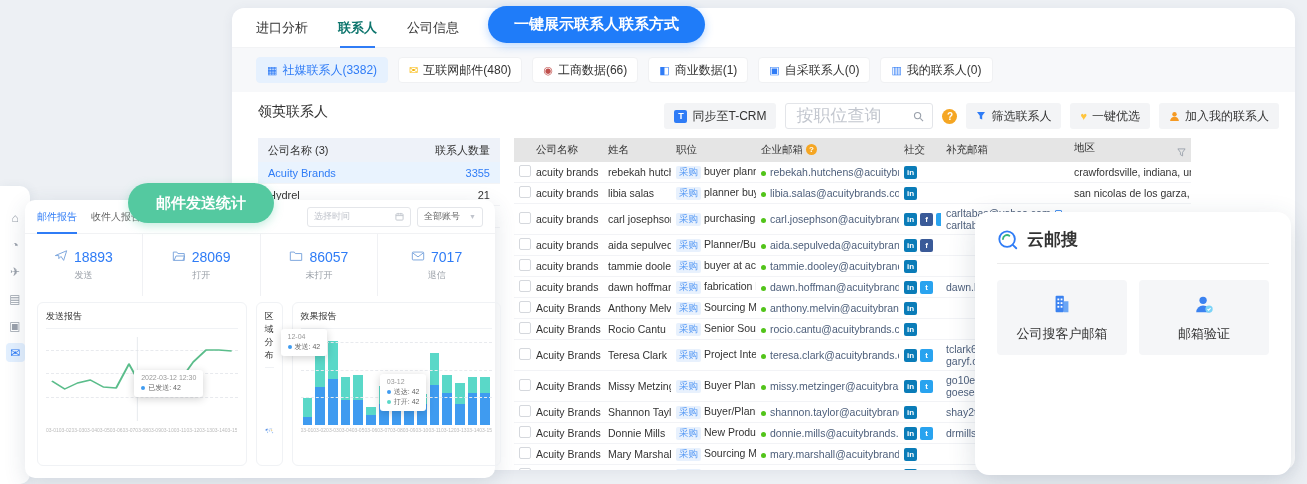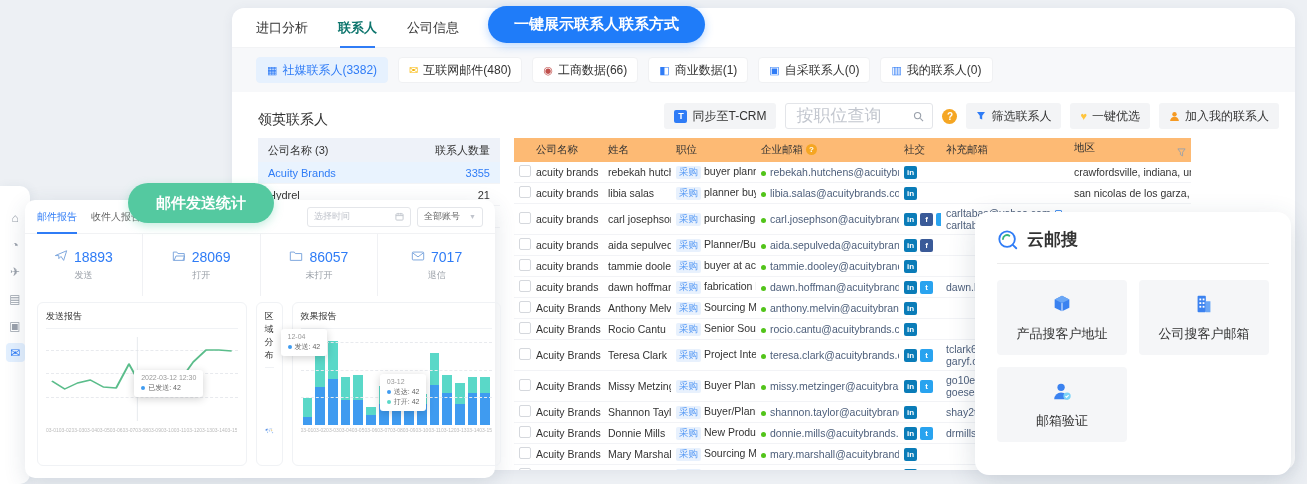--- a/index.html
+++ b/index.html
@@ -9,21 +9,21 @@
   
   .main-card{position:absolute;left:232px;top:8px;width:1063px;height:462px;background:#fff;border-radius:12px;box-shadow:0 2px 12px rgba(60,80,110,.08);overflow:hidden;z-index:1}
   .tabs-row{display:flex;gap:30px;padding:0 24px;height:40px;align-items:center;border-bottom:1px solid #f2f3f5}
   .tab{font-size:13px;color:#333;height:40px;line-height:40px;position:relative;cursor:pointer}
   .tab.active{color:#0f766e;font-weight:bold}
   .tab.active::after{content:'';position:absolute;left:2px;right:2px;bottom:0;height:2px;background:#2f7cf6}
   .chip-strip{background:#f7f8fa;padding:9px 24px;display:flex;gap:10px}
   .chip{display:inline-flex;align-items:center;gap:5px;background:#fff;border:1px solid #f0f1f3;border-radius:4px;height:26px;padding:0 10px;font-size:12px;color:#333;cursor:pointer}
   .chip.active{background:#e6f1fe;border-color:#e6f1fe;color:#2f7cf6}
   .chip-ic{font-size:11px;line-height:1}
-  .section-row{display:flex;justify-content:space-between;align-items:flex-end;padding:11px 16px 9px 26px}
+  .section-row{display:flex;justify-content:space-between;align-items:flex-start;padding:11px 16px 9px 26px}
   .sec-title{font-size:14px;color:#333}
   .controls{display:flex;align-items:center;gap:9px}
   .btn{display:inline-flex;align-items:center;gap:5px;background:#f3f4f6;border:none;border-radius:3px;height:26px;padding:0 10px;font-size:12px;color:#333;font-family:inherit;cursor:pointer;white-space:nowrap}
   .tcrm-ic{display:inline-flex;width:13px;height:13px;border-radius:2px;background:#2f7cf6;color:#fff;font-size:9px;font-weight:bold;align-items:center;justify-content:center}
   .search{display:flex;align-items:center;width:148px;height:26px;border:1px solid #e3e5e9;border-radius:3px;padding:0 8px;background:#fff;gap:4px}
   .search input{border:none;outline:none;flex:1;font-size:17px;color:#333;min-width:0;font-family:inherit}
   .search input::placeholder{color:#c3c7cf}
   .help{width:15px;height:15px;border-radius:50%;background:#f5a623;color:#fff;font-size:10px;font-weight:bold;display:flex;align-items:center;justify-content:center}
   .qmark{display:inline-flex;width:11px;height:11px;border-radius:50%;background:#f5a623;color:#fff;font-size:8px;font-weight:bold;align-items:center;justify-content:center;margin-left:3px;vertical-align:1px}
   .heart{color:#ffc53d;font-size:11px}
@@ -31,21 +31,21 @@
   
   .tables{display:flex;padding-left:26px;gap:14px;position:relative}
   .co-table{width:242px;flex:none;font-size:11px}
   .co-head{display:flex;background:#eef2f9;height:24px;align-items:center;padding:0 10px;color:#333}
   .co-head .h2{margin-left:auto}
   .co-row{display:flex;height:22px;align-items:center;padding:0 10px;border-bottom:1px solid #f3f4f6;color:#333;cursor:pointer}
   .co-row.selected{background:#e9f3fe;color:#2f7cf6}
   .co-row .cnt{margin-left:auto}
   .ct-wrap{flex:1;position:relative}
   table.ct{border-collapse:collapse;table-layout:fixed;width:677px;font-size:10.5px}
-  .ct th{background:#fdba74;height:24px;font-weight:normal;color:#333;text-align:left;padding:0 5px;white-space:nowrap;overflow:hidden}
+  .ct th{background:#e5e5e5;height:24px;font-weight:normal;color:#333;text-align:left;padding:0 5px;white-space:nowrap;overflow:hidden}
   .ct td{padding:3px 5px;border-bottom:1px solid #f2f3f6;color:#333;white-space:nowrap;overflow:hidden;vertical-align:middle;height:19px}
   .badge{display:inline-block;background:#e8f1fd;color:#579af5;font-size:9.5px;padding:0 3px;border-radius:2px;margin-right:3px}
   .email{color:#4c5e7a}
   .dot{width:5px;height:5px;border-radius:50%;background:#52c41a;display:inline-block;margin-right:4px}
   .cp{display:inline-block;width:7px;height:8px;border:1px solid #4a93f0;border-radius:1px;margin-left:4px;position:relative;top:1px}
   .soc{display:inline-flex;width:13px;height:13px;border-radius:2px;color:#fff;font-size:8px;font-weight:bold;align-items:center;justify-content:center;margin-right:3px}
   .cbx{display:inline-block;width:12px;height:12px;border:1px solid #d5d8dd;border-radius:2px;background:#fff}
   .funl{float:right;margin-top:6px}
 
   
@@ -615,28 +615,20 @@
         <circle cx="11" cy="11" r="8.5" fill="none" stroke="#2f7cf6" stroke-width="2"></circle>
         <path d="M6.5 11a4.5 4.5 0 017-3.7" stroke="#36b37e" stroke-width="2" fill="none" stroke-linecap="round"></path>
         <path d="M17.5 17.5L21 21" stroke="#2f7cf6" stroke-width="2" stroke-linecap="round"></path>
       </svg>
     <span>云邮搜</span>
   </div>
   <div class="cp-div"></div>
   <div class="cp-grid" id="cloud-grid">
       <div class="cp-tile">
         <span><svg width="22" height="22" viewBox="0 0 24 24">
-            <path d="M12 3l8 4v9l-8 4-8-4V7z" fill="#3b82f0"></path>
-            <path d="M12 3l8 4-8 4-8-4z" fill="#6aa6f5"></path>
-            <path d="M12 11v9" stroke="#fff" stroke-width="1"></path>
-          </svg></span>
-        <span>产品搜客户地址</span>
-      </div>
-      <div class="cp-tile">
-        <span><svg width="22" height="22" viewBox="0 0 24 24">
             <rect x="5" y="3" width="9" height="18" rx="1" fill="#3b82f0"></rect>
             <rect x="14" y="9" width="5" height="12" fill="#6aa6f5"></rect>
             <g fill="#fff">
               <rect x="7" y="6" width="2" height="2"></rect>
               <rect x="10.5" y="6" width="2" height="2"></rect>
               <rect x="7" y="10" width="2" height="2"></rect>
               <rect x="10.5" y="10" width="2" height="2"></rect>
               <rect x="7" y="14" width="2" height="2"></rect>
               <rect x="10.5" y="14" width="2" height="2"></rect>
             </g>

